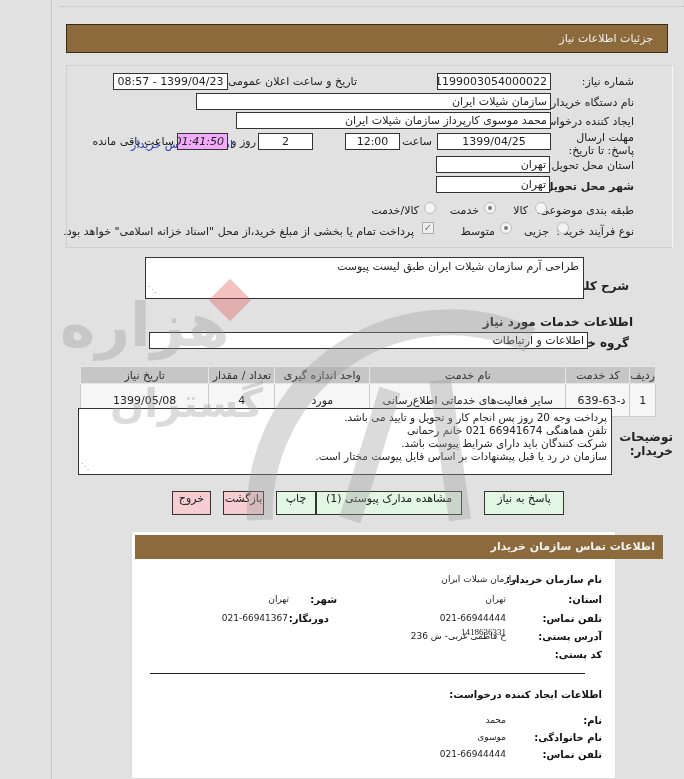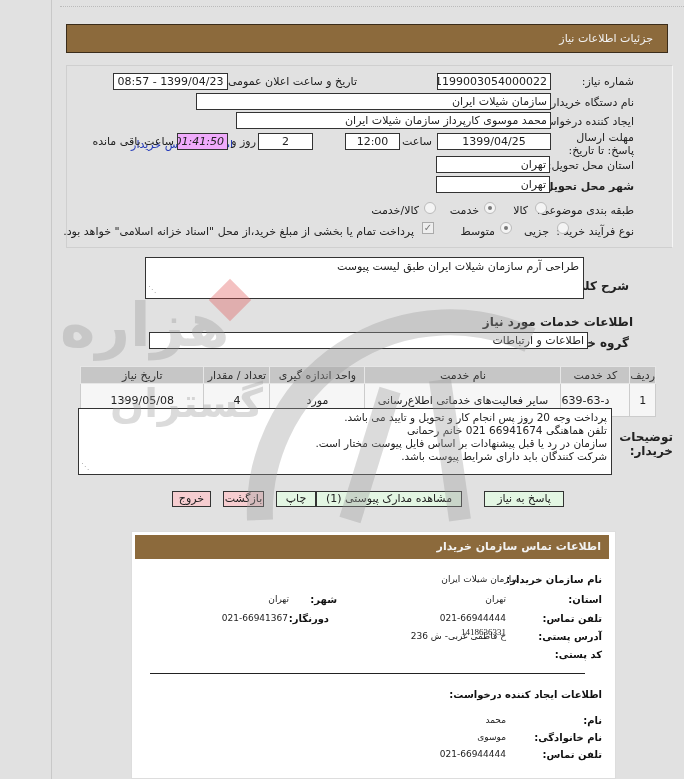--- a/index.html
+++ b/index.html
@@ -16,25 +16,25 @@
   .box.yellow { background: #f0abfc; font-style: italic; }
   .link { position: absolute; color: #2238b8; font-size: 11px; white-space: nowrap; cursor: pointer; margin-top: 24px; }
   .radio { position: absolute; width: 12px; height: 12px; border-radius: 50%; border: 1px solid #bbb; background: #f4f4f4; }
   .radio.on::after { content: ""; position: absolute; left: 3px; top: 3px; width: 4px; height: 4px; border-radius: 50%; background: #777; }
   .check { position: absolute; width: 12px; height: 12px; border: 1px solid #aaa; background: #eee; color: #777; font-size: 10px; line-height: 10px; text-align: center; }
   .textarea { position: absolute; background: #fff; border: 1px solid #333; font-size: 11px; padding: 2px 4px; line-height: 14px; text-align: right; }
   .grip { position: absolute; left: 2px; bottom: 1px; font-size: 8px; color: #aaa; }
   table.svc { position: absolute; left: 80px; top: 366px; width: 576px; border-collapse: collapse; background: #fff; border: 1px solid #ccc; }
   table.svc th { background: #c6c6c6; color: #333; font-weight: normal; font-size: 11px; height: 17px; border: 1px solid #e6e6e6; }
   table.svc td { height: 33px; font-size: 11px; text-align: center; border: 1px solid #ccc; background: #f6f6f6; }
-  .btn { position: absolute; top: 491px; height: 16px; border: 1px solid #333; font-size: 11px; line-height: 14px; text-align: center; cursor: pointer; }
+  .btn { position: absolute; top: 491px; height: 24px; border: 1px solid #333; font-size: 11px; line-height: 14px; text-align: center; cursor: pointer; }
   .btn.green { background: #e3f6e3; }
   .btn.red { background: #f6cdd0; }
   .contact { position: absolute; left: 131px; top: 531px; width: 485px; height: 248px; background: #fff; border: 1px solid #ddd; }
-  .contact .chead { position: absolute; left: 3px; top: 3px; width: 474px; height: 24px; background: #8c6a3c; color: #f3f3f3; font-weight: bold; font-size: 11px; line-height: 24px; padding-right: 8px; text-align: right; }
+  .contact .chead { position: absolute; left: 3px; top: 3px; width: 528px; height: 24px; background: #8c6a3c; color: #f3f3f3; font-weight: bold; font-size: 11px; line-height: 24px; padding-right: 8px; text-align: right; }
   .clbl { position: absolute; font-size: 10px; font-weight: bold; color: #111; white-space: nowrap; }
   .cval { position: absolute; font-size: 9px; color: #222; white-space: nowrap; }
   .hr { position: absolute; left: 20px; top: 673px; width: 435px; height: 1px; background: #222; }
   .watermark { position: absolute; pointer-events: none; opacity: 0.35; }
 </style>
 </head>
 <body>
 
 <div class="leftline"></div>
 <div class="topdots"></div>
@@ -104,35 +104,35 @@
       <th style="width:64px;">کد خدمت</th>
       <th style="width:196px;">نام خدمت</th>
       <th style="width:95px;">واحد اندازه گیری</th>
       <th style="width:66px;">تعداد / مقدار</th>
       <th>تاریخ نیاز</th>
     </tr>
   </thead>
   <tbody>
     <tr>
       <td>1</td>
-      <td style="text-align:right;padding-right:20px;">د-63-639</td>
+      <td style="text-align:right;padding-right:4px;">د-63-639</td>
       <td>سایر فعالیت‌های خدماتی اطلاع‌رسانی</td>
       <td>مورد</td>
       <td>4</td>
       <td>1399/05/08</td>
     </tr>
   </tbody>
 </table>
 
 <span class="lbl b" style="right:11px;top:430px;width:50px;white-space:normal;line-height:14px;">توضیحات خریدار:</span>
 <div class="textarea" style="left:78px;top:408px;width:534px;height:67px;line-height:13px;font-size:10.5px;">
   <div>پرداخت وجه 20 روز پس انجام کار و تحویل و تایید می باشد.</div>
   <div>تلفن هماهنگی 66941674 021 خانم رحمانی</div>
+  <div>شرکت کنندگان باید دارای شرایط پیوست باشد.</div>
   <div>سازمان در رد یا قبل پیشنهادات بر اساس فایل پیوست مختار است.</div>
-  <div>شرکت کنندگان باید دارای شرایط پیوست باشد.</div>
   <span class="grip">⋰</span>
 </div>
 
 <div class="btn green" style="left:484px;width:80px;">پاسخ به نیاز</div>
 <div class="btn green" style="left:316px;width:146px;">مشاهده مدارک پیوستی (1)</div>
 <div class="btn green" style="left:276px;width:40px;">چاپ</div>
 <div class="btn red" style="left:223px;width:41px;">بازگشت</div>
 <div class="btn red" style="left:172px;width:39px;">خروج</div>
 
 <div class="contact">

